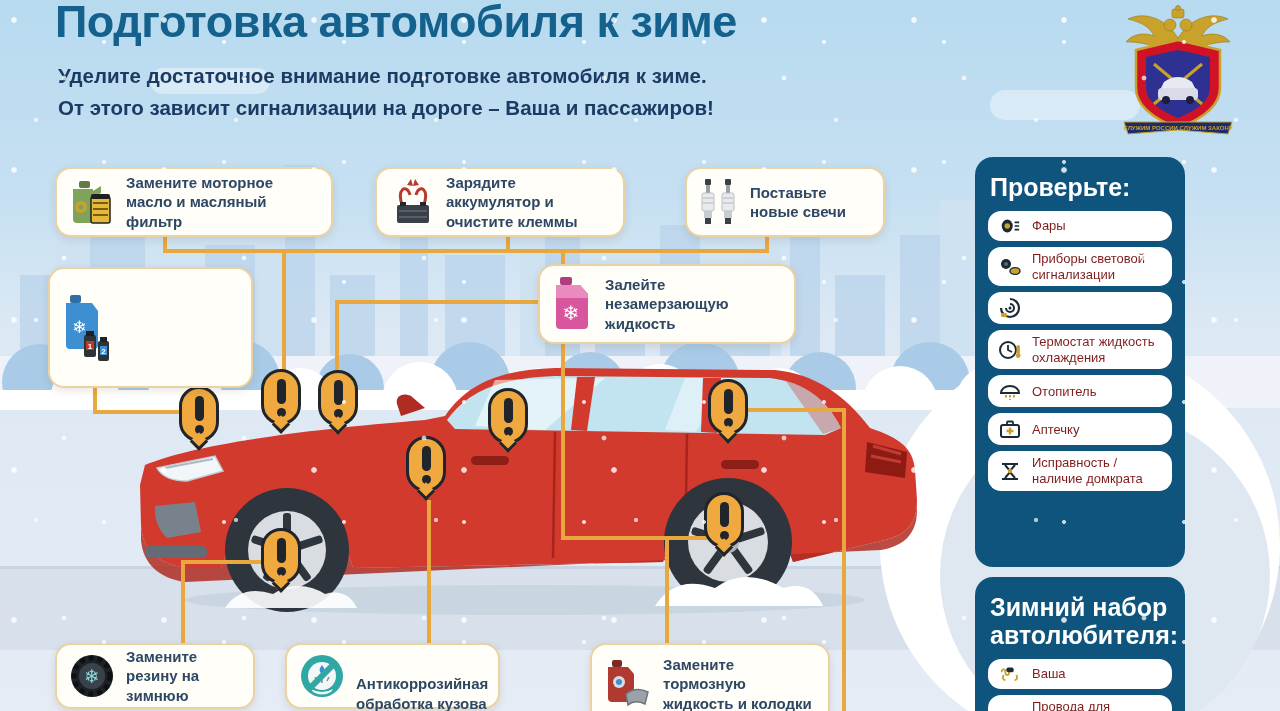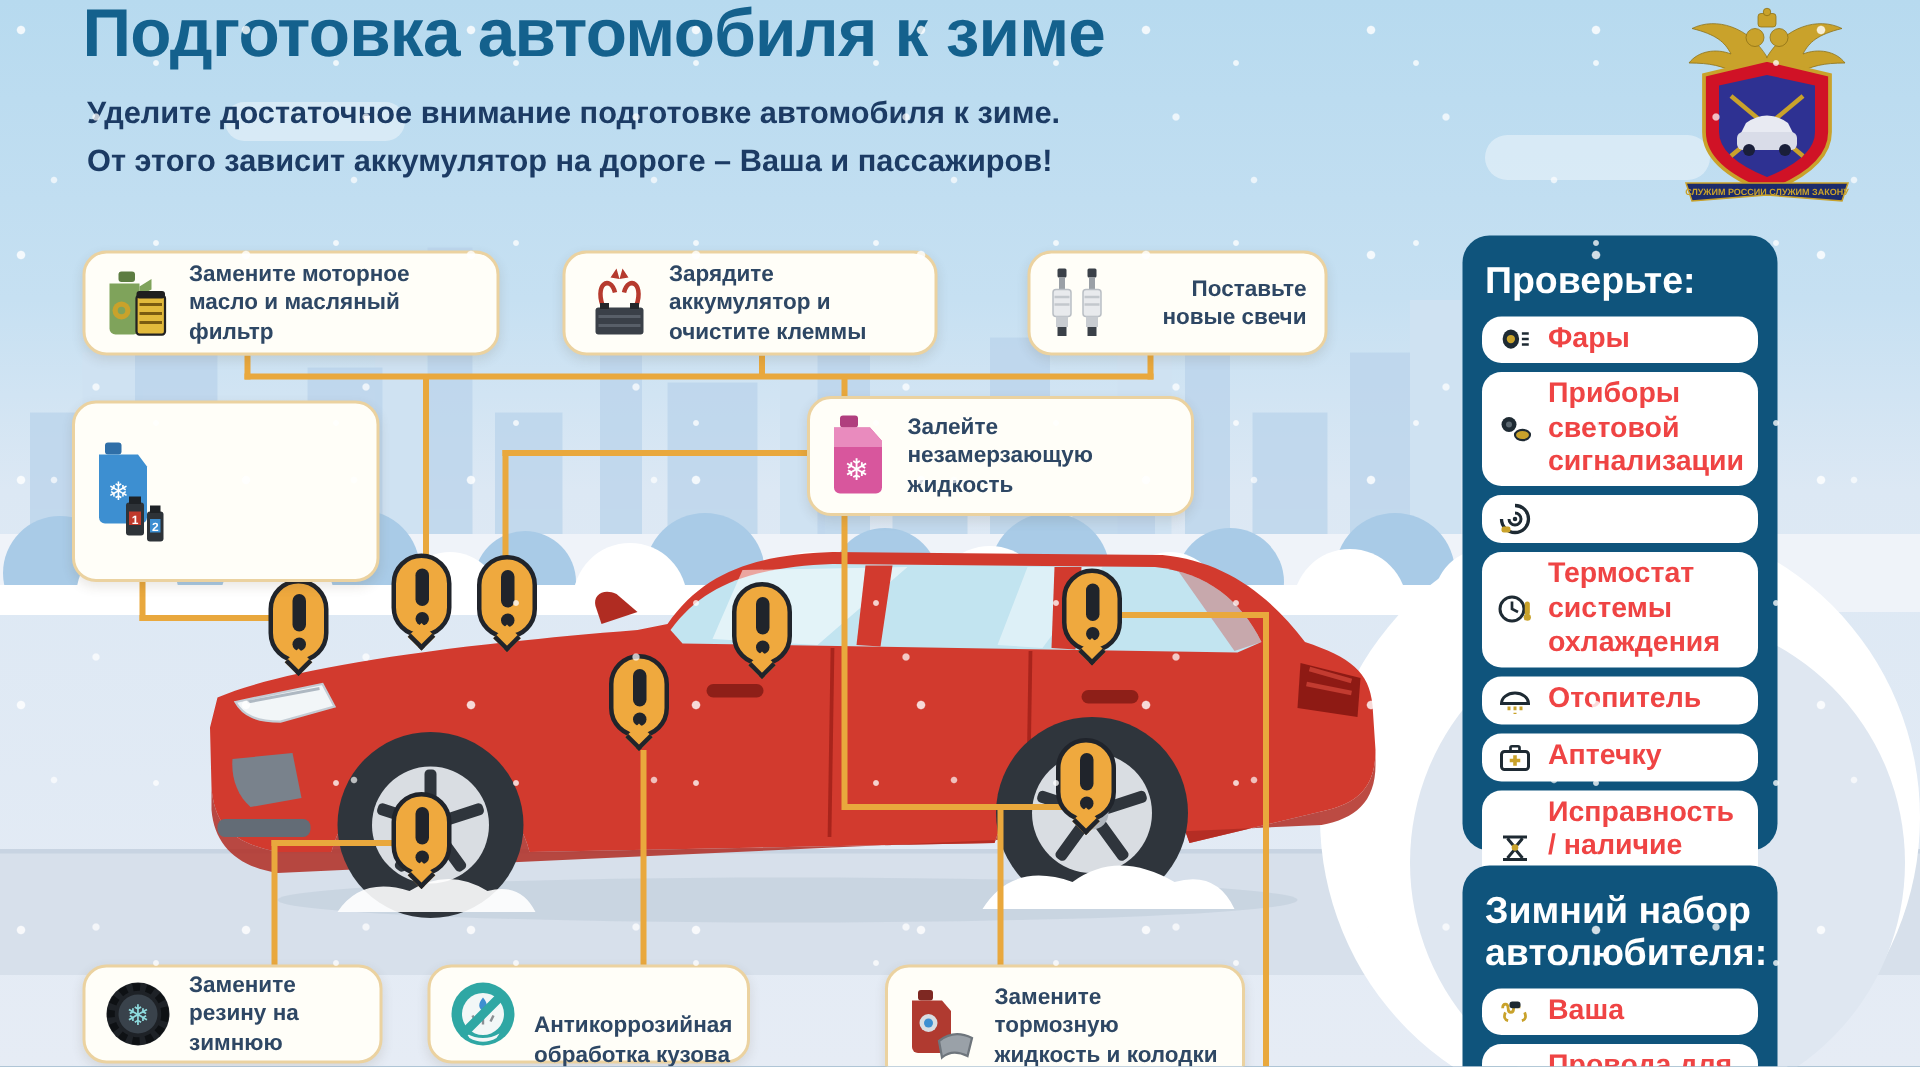--- a/index.html
+++ b/index.html
@@ -42,21 +42,21 @@
     background:#FFFEF8;border:2px solid #EBD2A0;border-radius:16px;z-index:20;
     box-shadow:0 3px 8px rgba(70,60,30,.12);}
   .callout .txt{font-size:15px;font-weight:700;color:#2E4764;line-height:1.3;}
   .callout .ic{flex:0 0 auto;display:flex;align-items:center;justify-content:center;}
   
   .panel{position:absolute;left:975px;width:210px;background:#0F547C;border-radius:18px;
     padding:14px 13px;z-index:20;}
   .panel .ph{color:#fff;font-size:25px;font-weight:800;line-height:1.12;margin:2px 2px 10px;}
   .pill{display:flex;align-items:center;gap:9px;background:#fff;border-radius:13px;
     padding:4px 9px;margin-bottom:6px;min-height:29px;}
-  .pill .plabel{font-size:19px;font-weight:700;color:#ef4444;line-height:1.2;}
+  .pill .plabel{font-size:13px;font-weight:400;color:#7f1d1d;line-height:1.2;}
   .pill .pic{flex:0 0 26px;display:flex;justify-content:center;}
   
   .car{position:absolute;left:125px;top:350px;z-index:10;}
 </style>
 </head>
 <body>
 
 <div class="stage">
 
   <svg class="skyline" width="1010" height="225" viewBox="0 0 1010 225">
@@ -113,21 +113,21 @@
   <div class="band-snowfield"></div>
   <div class="band-road"></div>
   <div class="snowbank"></div>
   <div class="snowbank-inner"></div>
   <div class="cloud" style="left:150px;top:68px;width:120px;height:26px;"></div>
   <div class="cloud" style="left:990px;top:90px;width:150px;height:30px;"></div>
 
   <div class="title">Подготовка автомобиля к зиме</div>
   <div class="subtitle">
     <div>Уделите достаточное внимание подготовке автомобиля к зиме.</div>
-    <div>От этого зависит аккумулятор на дороге – Ваша и пассажиров!</div>
+    <div>От этого зависит сигнализации на дороге – Ваша и пассажиров!</div>
   </div>
 
   <svg class="emblem" width="124" height="136" viewBox="0 0 124 136">
     <g fill="#C9A22B" stroke="#8A6D14" stroke-width=".5">
       <path d="M62 36 C50 16 28 9 12 17 C28 21 34 26 38 34 C28 30 16 32 10 40 C24 40 33 42 41 47 L62 53 Z"></path>
       <path d="M62 36 C74 16 96 9 112 17 C96 21 90 26 86 34 C96 30 108 32 114 40 C100 40 91 42 83 47 L62 53 Z"></path>
       <circle cx="54" cy="23" r="6"></circle>
         <circle cx="70" cy="23" r="6"></circle>
       <rect x="56" y="7" width="12" height="9" rx="2"></rect>
         <circle cx="62" cy="6" r="2.5"></circle>
@@ -307,21 +307,21 @@
         <g transform="translate(20,0)">
             <rect x="6" y="2" width="6" height="6" rx="1" fill="#3A4048"></rect>
             <rect x="7" y="8" width="4" height="8" fill="#9AA0A6"></rect>
           <rect x="3" y="16" width="12" height="18" rx="2" fill="#E8EAED" stroke="#B9BEC4"></rect>
           <path d="M4 21 h10 M4 26 h10" stroke="#C3C8CD" stroke-width="1.6"></path>
           <rect x="5" y="34" width="8" height="7" fill="#C8CCD1"></rect>
             <rect x="6" y="41" width="6" height="6" fill="#3A4048"></rect>
           </g>
       </svg>
       </span>
-    <span class="txt" style="width:130px;text-align:right;">Поставьте новые свечи</span>
+    <span class="txt" style="width:130px;">Поставьте новые свечи</span>
   </div>
 
   <div class="callout" style="left:48px;top:267px;width:205px;height:121px;align-items:flex-start;">
     <span class="ic" style="margin-top:14px;">
       <svg width="50" height="76" viewBox="0 0 50 76">
         <rect x="8" y="2" width="11" height="8" rx="2" fill="#2F6FA8"></rect>
         <path d="M4 10 h26 l6 8 v34 a4 4 0 0 1 -4 4 H8 a4 4 0 0 1 -4 -4 Z" fill="#3D8FD1"></path>
         <text x="17" y="40" text-anchor="middle" font-size="17" fill="#fff">❄</text>
         <rect x="22" y="42" width="12" height="22" rx="2" fill="#2E3338"></rect>
           <rect x="24" y="38" width="8" height="5" fill="#1E2226"></rect>
@@ -420,21 +420,21 @@
     </div>
     <div class="pill">
       <span class="pic">
           <svg width="24" height="24" viewBox="0 0 24 24">
             <circle cx="10" cy="12" r="8" fill="#fff" stroke="#1E2A33" stroke-width="2"></circle>
             <path d="M10 7 v5 l4 2" stroke="#1E2A33" stroke-width="1.8" fill="none"></path>
             <rect x="18.5" y="7" width="3.4" height="9" rx="1.7" fill="#C9A22B"></rect>
             <circle cx="20.2" cy="17.5" r="2.4" fill="#C9A22B"></circle>
           </svg>
         </span>
-      <span class="plabel" style="width:150px;">Термостат системы охлаждения</span>
+      <span class="plabel" style="width:150px;">Термостат жидкость охлаждения</span>
     </div>
     <div class="pill">
       <span class="pic">
           <svg width="24" height="24" viewBox="0 0 24 24">
             <path d="M3 14 a9 7 0 0 1 18 0 z" fill="none" stroke="#1E2A33" stroke-width="2"></path>
             <path d="M8 16 v4 M12 16 v5 M16 16 v4" stroke="#C9A22B" stroke-width="2" stroke-dasharray="2.5 1.6"></path>
           </svg>
         </span>
       <span class="plabel">Отопитель</span>
     </div>

